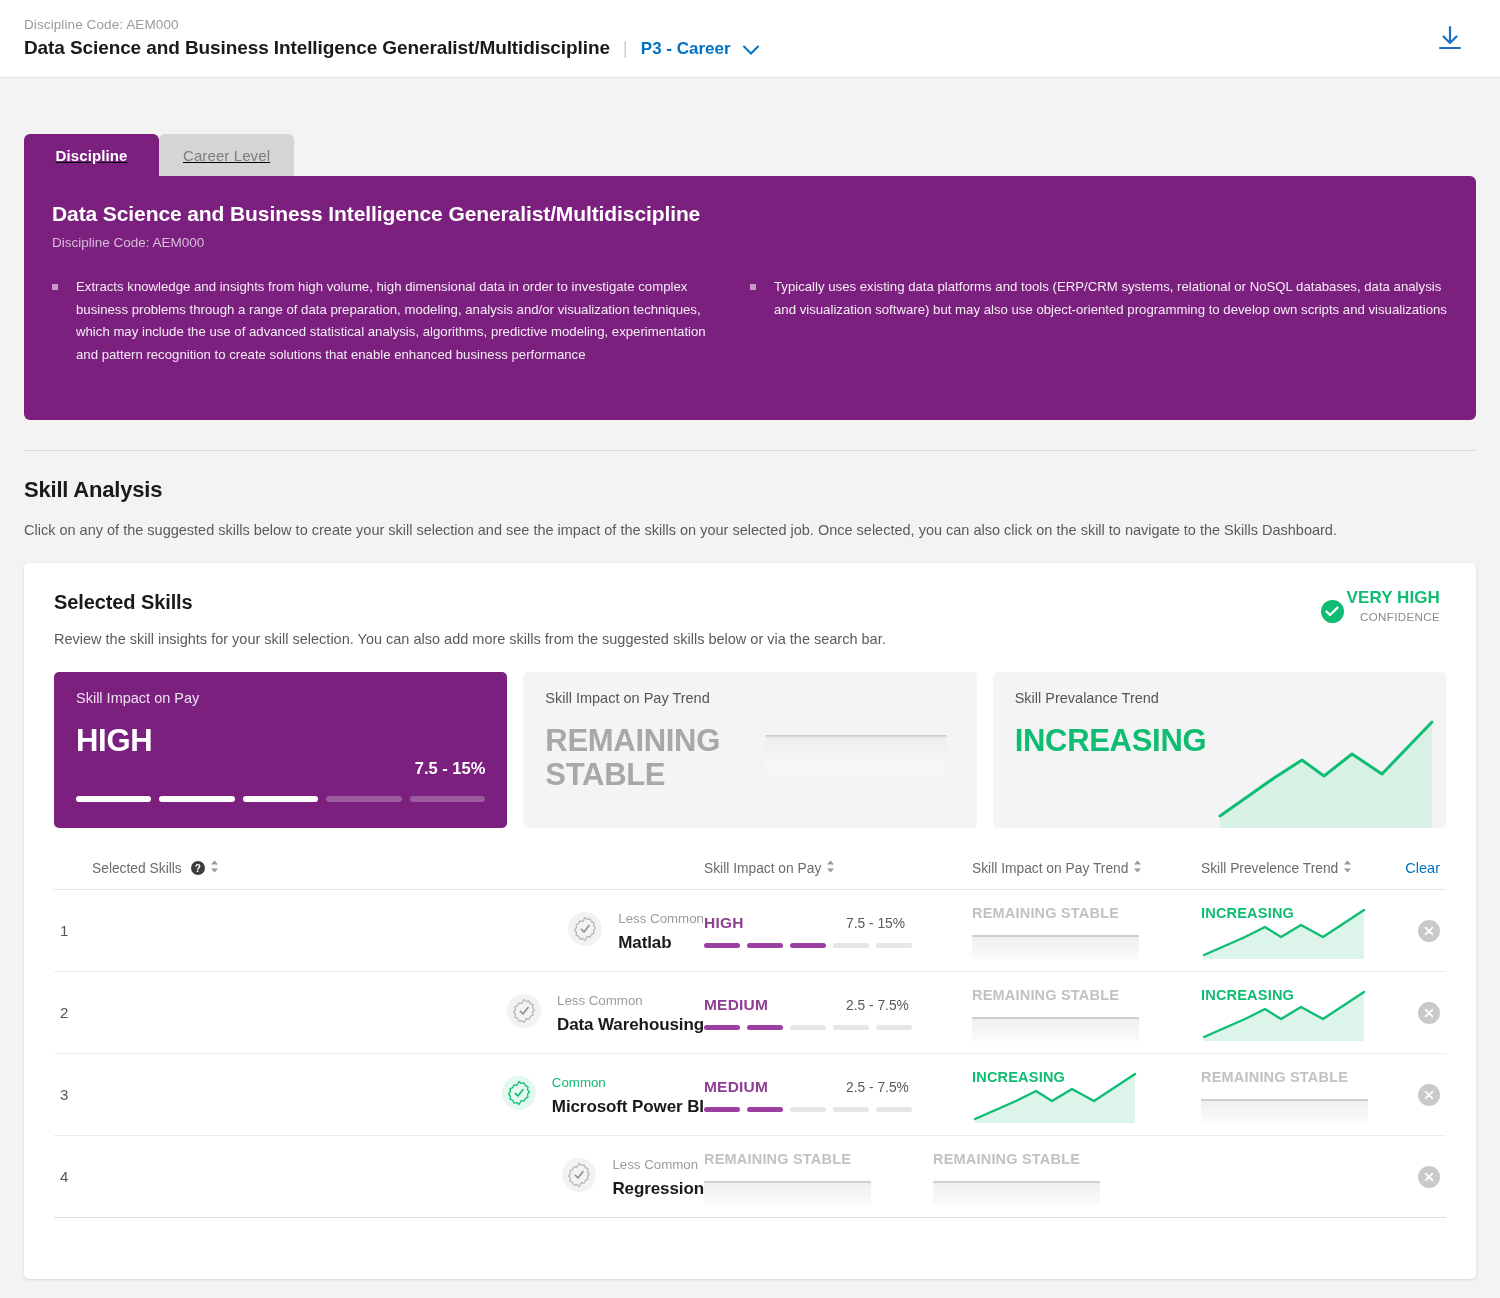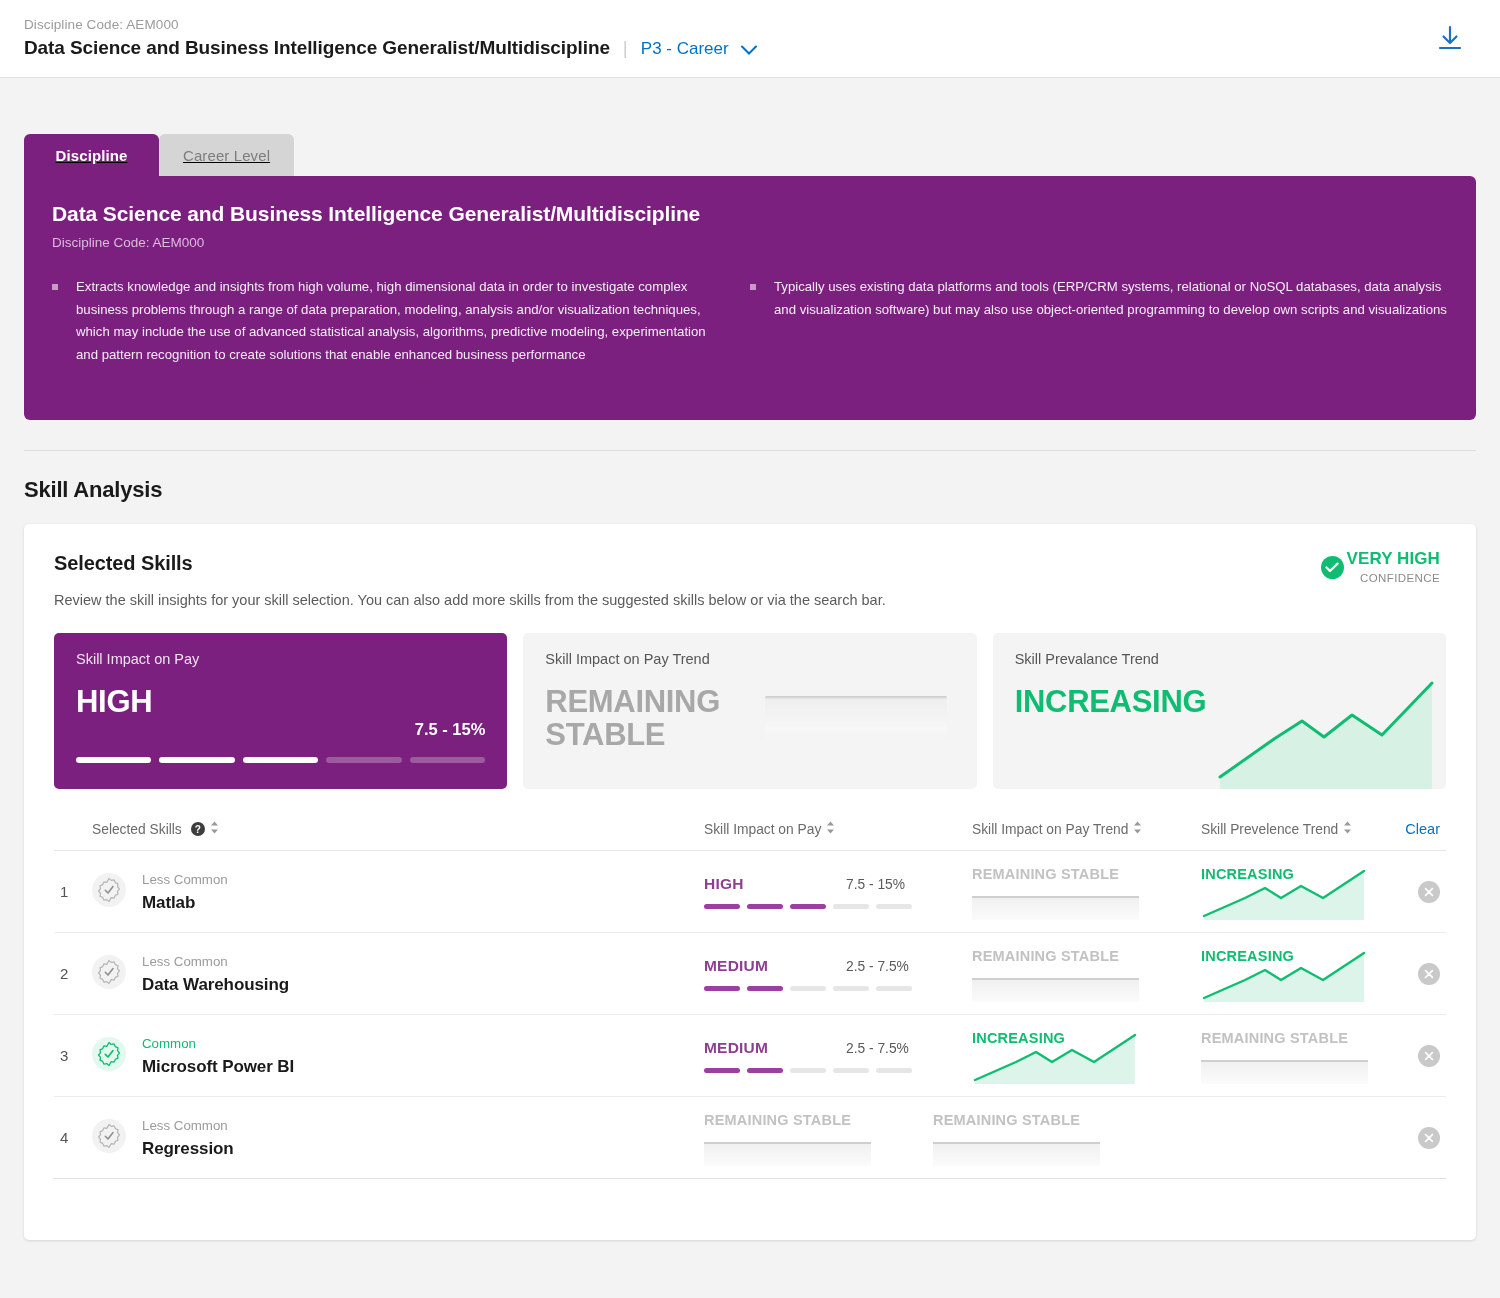--- a/index.html
+++ b/index.html
@@ -34,21 +34,21 @@
     letter-spacing: -.1px;
   }
   .title-sep {
     color: #cfcfcf;
     margin: 0 13px;
     font-size: 19px;
     font-weight: 300;
   }
   .career-level {
     font-size: 17px;
-    font-weight: normal;
+    font-weight: bold;
     color: #0072c6;
     cursor: pointer;
     white-space: nowrap;
   }
   .chev {
     display: inline-block;
     margin-left: 8px;
     vertical-align: middle;
   }
 
@@ -189,21 +189,21 @@
   }
   .ss-sub {
     font-size: 14.5px;
     color: #5b5b5b;
     margin-top: 17px;
   }
   .confidence {
     position: absolute;
     right: 36px; top: 25px;
     display: flex;
-    align-items: center;
+    align-items: flex-end;
     gap: 3px;
   }
   .conf-check {
     width: 23px; height: 23px;
     border-radius: 50%;
     background: #0fbd72;
     display: flex; align-items: center; justify-content: center;
     margin-top: 2px;
   }
   .conf-text { text-align: left; }
@@ -327,21 +327,21 @@
 
   .row {
     display: flex;
     align-items: center;
     height: 82px;
     padding: 0 6px;
     border-bottom: 1px solid #ececec;
   }
   .row:last-child { border-bottom: 1px solid #e0e0e0; }
   .rownum { font-size: 15px; color: #555555; }
-  .skillcell { display: flex; align-items: center; gap: 16px; }
+  .skillcell { display: flex; align-items: center; gap: 16px; justify-content: flex-end; }
   .rosette { flex: 0 0 auto; }
   .skill-meta { line-height: 1.28; }
   .common-lbl { font-size: 13.3px; }
   .common-lbl.less { color: #9b9b9b; }
   .common-lbl.yes  { color: #0fbd72; }
   .skill-name {
     font-size: 17px;
     font-weight: bold;
     color: #1a1a1a;
     margin-top: 3px;
@@ -463,20 +463,21 @@
           <span class="bullet-txt">Typically uses existing data platforms and tools (ERP/CRM systems, relational or NoSQL databases, data analysis and visualization software) but may also use object-oriented programming to develop own scripts and visualizations</span>
         </div>
       </div>
     </div>
   </div>
 
   <hr class="divider">
 
   <div class="sa-head">
     <div class="sa-title">Skill Analysis</div>
+    <div class="sa-desc">Click on any of the suggested skills below to create your skill selection and see the impact of the skills on your selected job. Once selected, you can also click on the skill to navigate to the Skills Dashboard.</div>
   </div>
 
   <div class="ss-card">
     <div class="ss-title">Selected Skills</div>
 
     <div class="confidence">
       <span class="conf-check">
         <svg width="14" height="11" viewBox="0 0 14 11">
             <path d="M1.5 5.5 L5 9 L12.5 1.6" stroke="#ffffff" stroke-width="2.3" fill="none" stroke-linecap="round" stroke-linejoin="round"></path>
           </svg>

